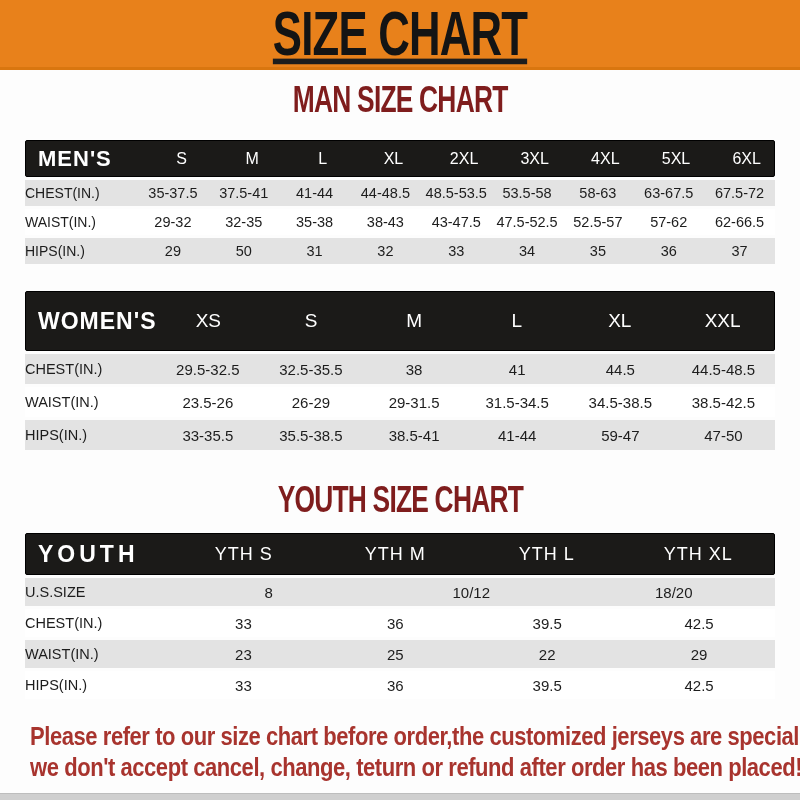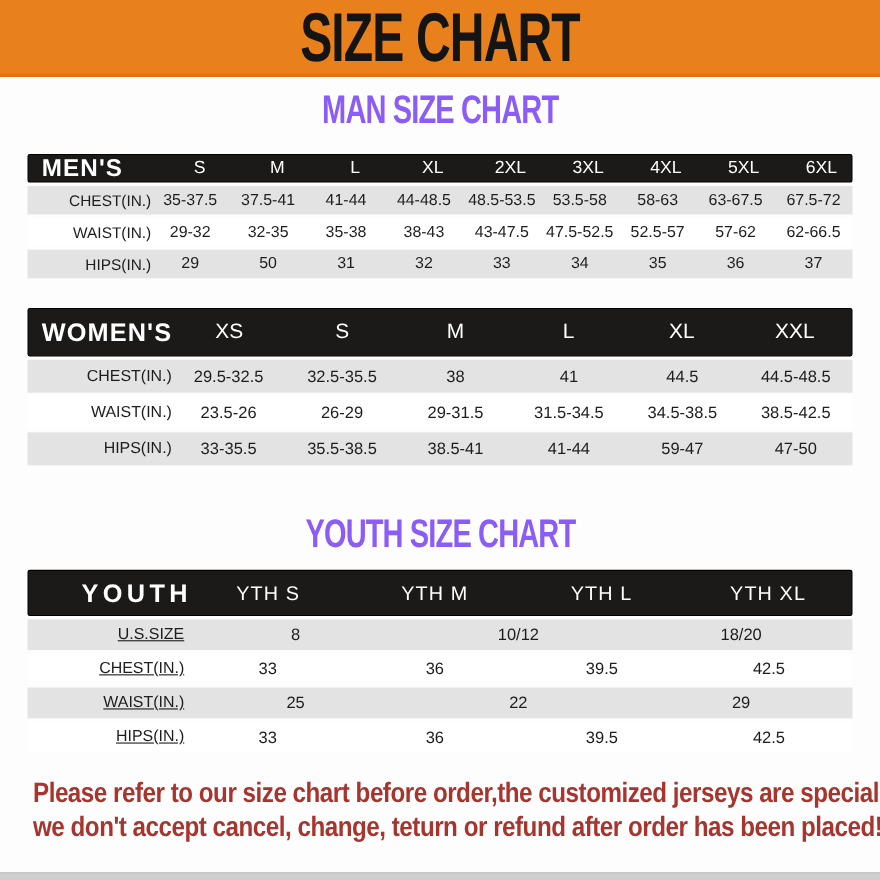--- a/index.html
+++ b/index.html
@@ -4,72 +4,72 @@
 <style>
   html,body{margin:0;padding:0;background:#fff;}
   .page{
     width:800px;height:800px;position:relative;overflow:hidden;background:#fdfdfd;
     font-family:"Liberation Sans", sans-serif;color:#1d1d1d;box-sizing:border-box;
   }
   
   .banner{
     height:70px;background:var(--banner-bg,#E8811B);
     border-bottom:3px solid var(--banner-border,#D9760F);
-    display:flex;align-items:center;justify-content:center;box-sizing:border-box;
+    display:flex;align-items:center;justify-content:center;box-sizing:border-box;text-decoration:underline;
   }
   .banner-title{
     font-size:56px;font-weight:bold;color:#141414;line-height:1;
     display:inline-block;transform:scale(0.78,1.12);letter-spacing:-1px;white-space:nowrap;
   }
   
   .section-title{
-    text-align:center;font-weight:bold;color:#8b5cf6;margin:0;line-height:36px;height:36px;
+    text-align:center;font-weight:bold;color:#7f1d1d;margin:0;line-height:36px;height:36px;
   }
   .section-title .squeeze{
     display:inline-block;font-size:33px;transform:scale(0.8,1.1);letter-spacing:-1px;white-space:nowrap;
   }
   .title-men{margin-top:12px;}
   .title-women{margin-top:12px;}
-  .title-youth{margin-top:44px;}
+  .title-youth{margin-top:32px;}
   
   .size-table{margin:0 25px;}
   .mt-men{margin-top:22px;}
   .mt-women{margin-top:13px;}
   .mt-youth{margin-top:15px;}
   .trow{display:flex;align-items:center;box-sizing:border-box;}
   .thead{
     background:var(--th-bg,#1B1A18);color:#fff;border:1px solid #000;border-radius:2px;
   }
   .trow.data{margin-top:3px;background:#fff;}
   .trow.data:nth-child(even){background:var(--stripe,#E3E3E3);}
   .cell{box-sizing:border-box;white-space:nowrap;}
-  .cell.label{text-align:right;}
+  .cell.label{text-align:left;}
   .cell.val{flex:1 1 0;text-align:center;}
   .head-label{font-weight:bold;text-align:left !important;padding-left:12px;letter-spacing:1px;}
   
-  [data-table="men"] .thead{height:26px;gap:16px;}
+  [data-table="men"] .thead{height:37px;gap:16px;}
   [data-table="men"] .head-label{font-size:22px;}
   [data-table="men"] .head-val{font-size:16px;}
   [data-table="men"] .trow.data{height:26px;font-size:14.5px;}
   [data-table="men"] .cell.label{width:15%;}
   [data-table="men"] .trow.data .cell.label{font-size:14px;}
   
-  [data-table="women"] .thead{height:44px;margin-top:27px;}
+  [data-table="women"] .thead{height:60px;margin-top:27px;}
   [data-table="women"] .head-label{font-size:23px;}
   [data-table="women"] .head-val{font-size:19px;}
   [data-table="women"] .trow.data{height:30px;font-size:15px;}
   [data-table="women"] .cell.label{width:17.5%;}
   [data-table="women"] .trow.data .cell.label{font-size:14.5px;}
   
   [data-table="youth"] .thead{height:42px;}
   [data-table="youth"] .head-label{font-size:23px;letter-spacing:4px;}
   [data-table="youth"] .head-val{font-size:18px;letter-spacing:1px;}
   [data-table="youth"] .trow.data{height:28px;font-size:15px;}
-  [data-table="youth"] .cell.label{width:19%;padding-left:48px;}
-  [data-table="youth"] .trow.data .cell.label{font-size:14.5px;text-decoration:underline;}
+  [data-table="youth"] .cell.label{width:19%;}
+  [data-table="youth"] .trow.data .cell.label{font-size:14.5px;}
   
   .footer{
     margin:22px 0 0 30px;color:var(--footer-color,#A8342E);
     font-weight:bold;line-height:30px;
     transform:scale(0.88,1.02);transform-origin:left top;white-space:nowrap;
   }
   .footer div{font-size:25px;letter-spacing:-0.5px;}
   .bottom-strip{
     position:absolute;left:0;bottom:0;width:100%;height:7px;background:#cfcfcf;
     border-top:1px solid #bdbdbd;box-sizing:border-box;
@@ -196,20 +196,21 @@
       </div>
       <div class="trow data">
         <div class="cell label row-label">CHEST(IN.)</div>
         <div class="cell val">33</div>
         <div class="cell val">36</div>
         <div class="cell val">39.5</div>
         <div class="cell val">42.5</div>
       </div>
       <div class="trow data">
         <div class="cell label row-label">WAIST(IN.)</div>
+        <div class="cell val">23</div>
         <div class="cell val">25</div>
         <div class="cell val">22</div>
         <div class="cell val">29</div>
       </div>
       <div class="trow data">
         <div class="cell label row-label">HIPS(IN.)</div>
         <div class="cell val">33</div>
         <div class="cell val">36</div>
         <div class="cell val">39.5</div>
         <div class="cell val">42.5</div>

